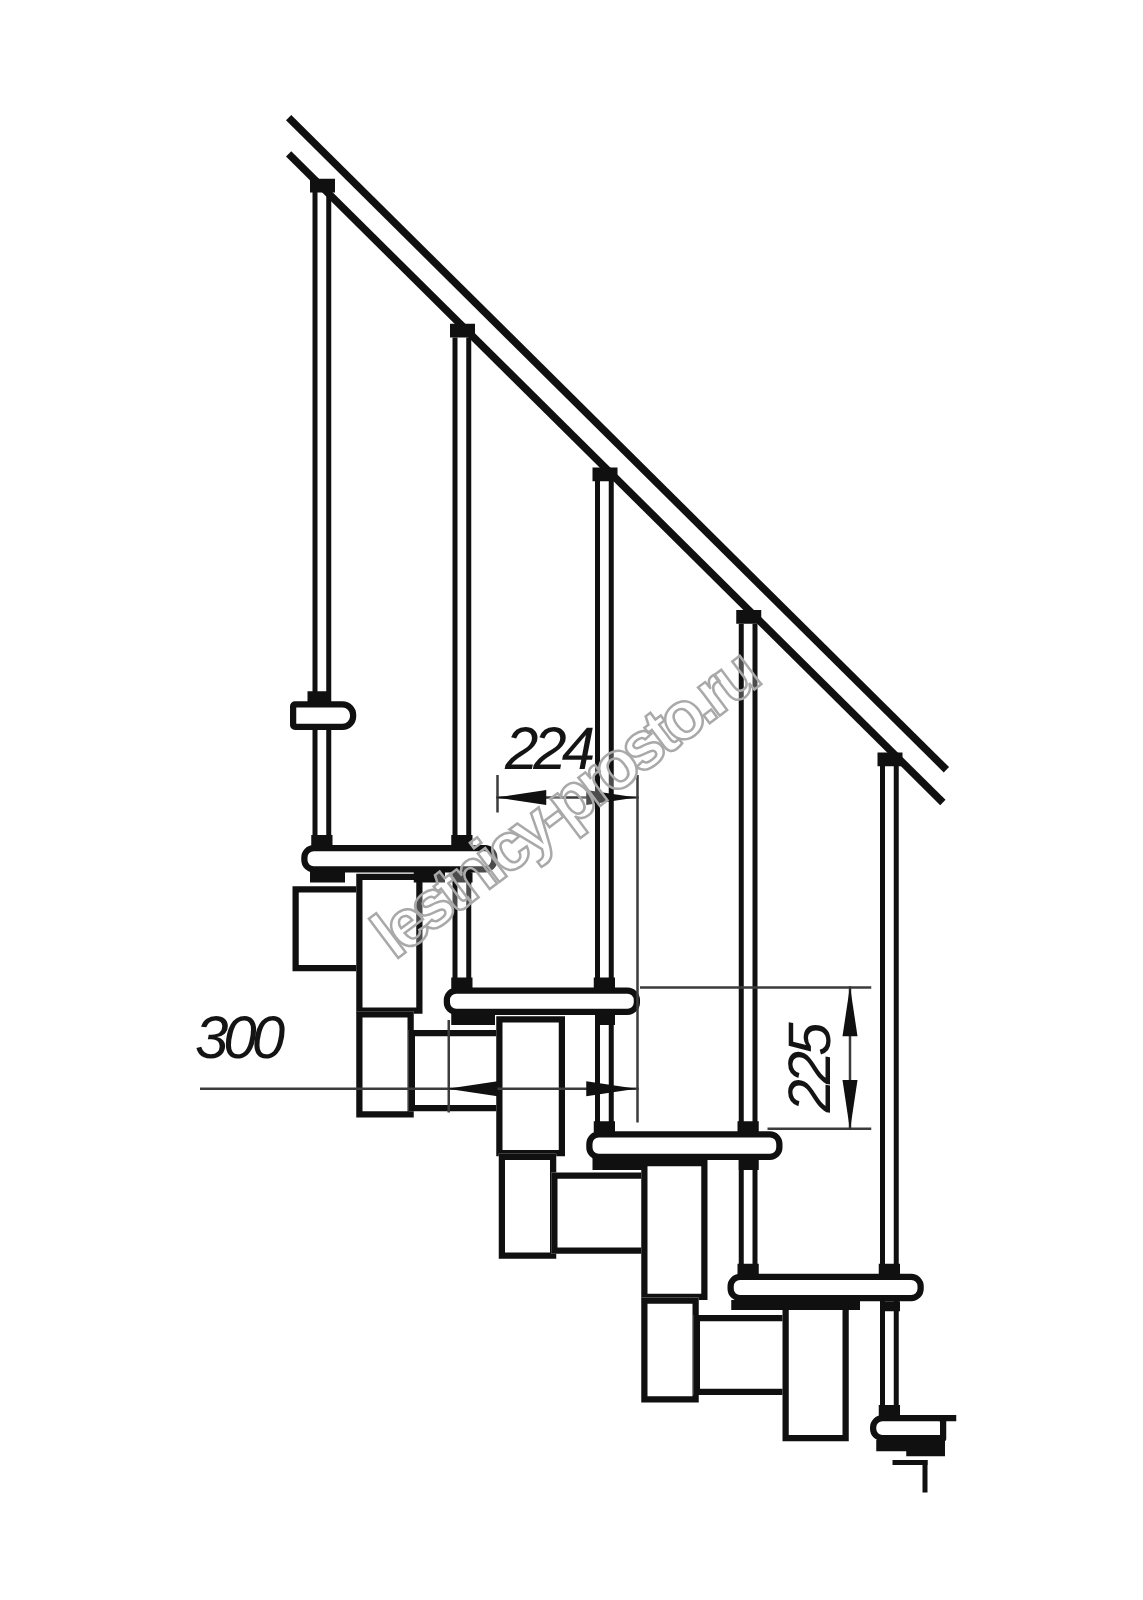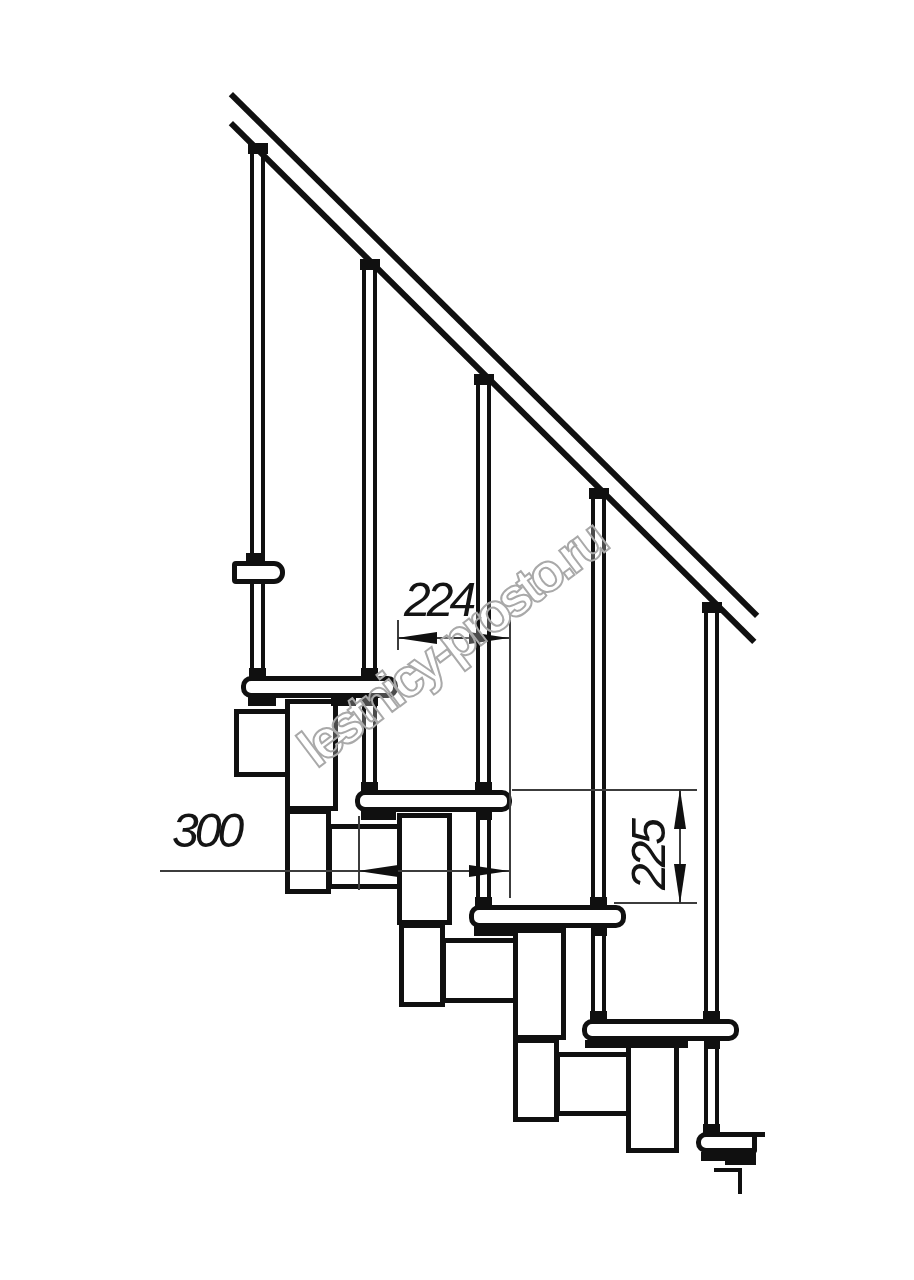--- a/index.html
+++ b/index.html
@@ -30,21 +30,21 @@
     position: absolute;
     font-style: italic;
     font-size: 48px;
     line-height: 1;
     letter-spacing: -4px;
     color: #141414;
     white-space: nowrap;
     z-index: 8;
   }
   #lbl224 { left: 404px; top: 576px; }
-  #lbl300 { left: 172px; top: 807px; }
+  #lbl300 { left: 156px; top: 807px; }
   #lbl225 {
     left: 592px; top: 829px;
     width: 120px; height: 54px;
     text-align: center;
     transform: rotate(-90deg);
   }
   #watermark {
     position: absolute;
     left: 211px; top: 612px;
     width: 480px; height: 64px;

